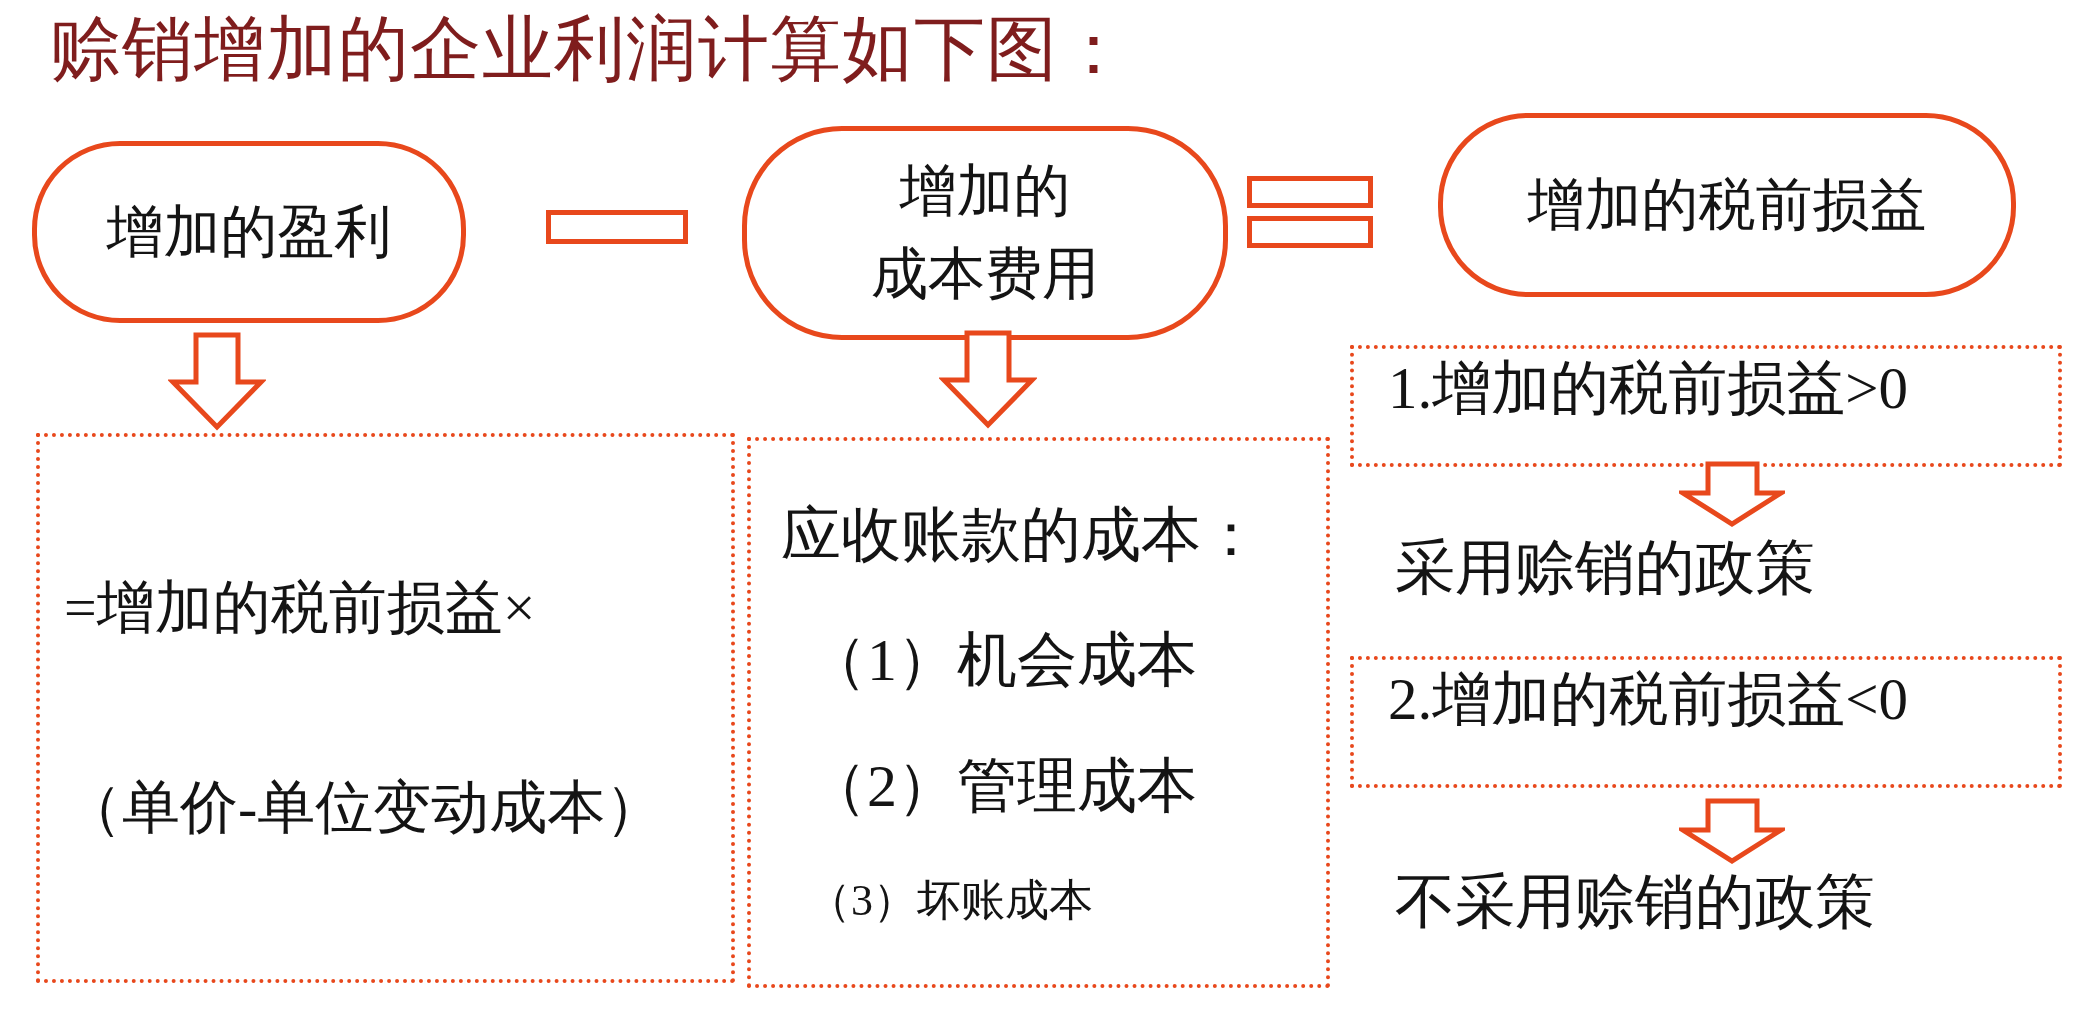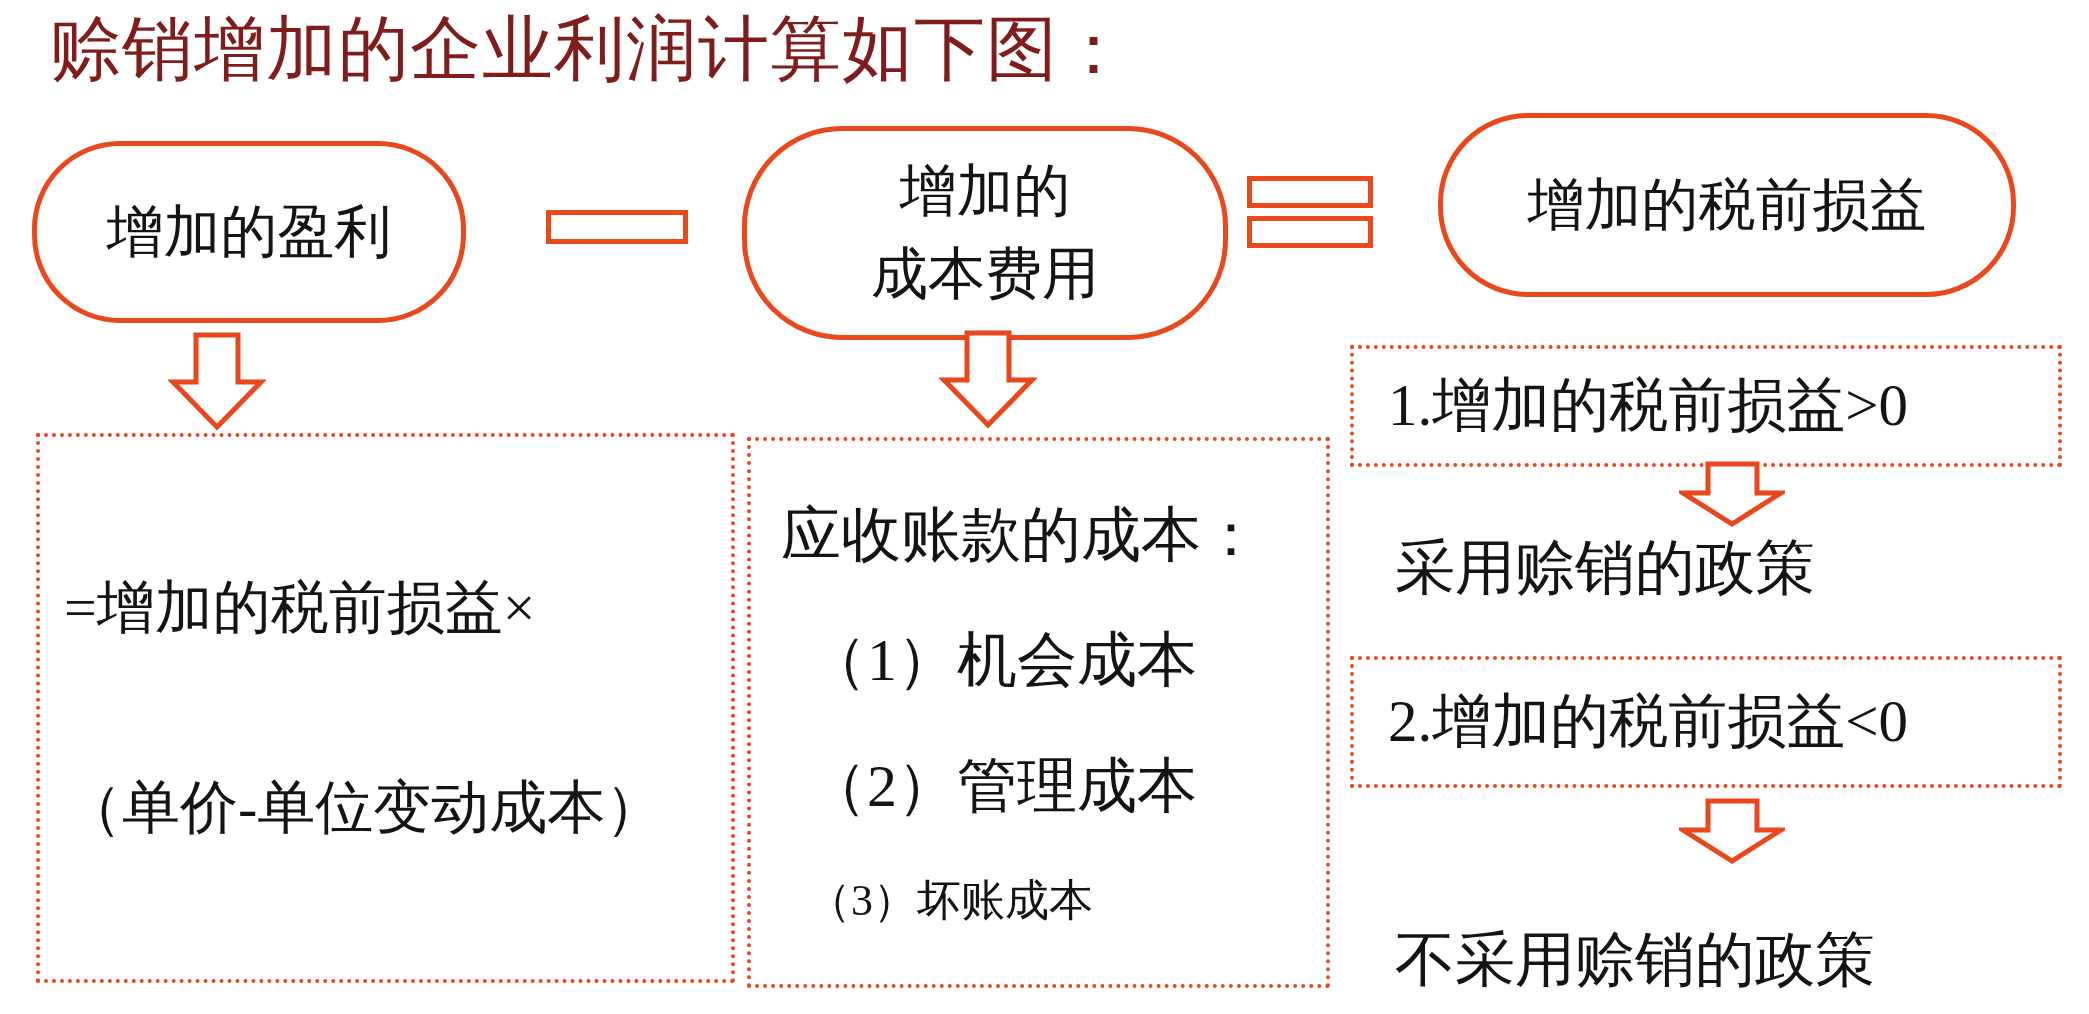--- a/index.html
+++ b/index.html
@@ -18,21 +18,21 @@
   }
   .stadium .txt{font-size:57px;white-space:nowrap;}
   .op{background:#ffffff;border:5px solid #e8481c;box-sizing:border-box;}
   .dottedbox{
     background:#ffffff;border:4px dotted #e8481c;box-sizing:border-box;
     display:flex;flex-direction:column;justify-content:space-evenly;
   }
   .dottedbox .line{font-size:58px;white-space:nowrap;}
   .condbox{
     background:#ffffff;border:4px dotted #e8481c;box-sizing:border-box;
-    display:flex;align-items:center;
+    display:flex;align-items:flex-start;
   }
   .condbox .line{font-size:59px;white-space:nowrap;padding-left:34px;}
   .result{
     font-size:60px;white-space:nowrap;
   }
   .arrow-svg{display:block;}
 </style>
 </head>
 <body>
 
@@ -90,15 +90,15 @@
   <div class="abs result" style="left:1395px;top:528px;width:670px;">采用赊销的政策</div>
 
   <div class="abs condbox" style="left:1350px;top:656px;width:712px;height:132px;">
     <div class="line">2.增加的税前损益&lt;0</div>
   </div>
 
   <svg class="abs arrow-svg" style="left:1679px;top:798px;" width="106" height="66" viewBox="0 0 106 66">
     <path d="M29,3 L78,3 L78,32 L102,32 L53,63 L4,32 L29,32 Z" fill="#ffffff" stroke="#e8481c" stroke-width="5"></path>
   </svg>
 
-  <div class="abs result" style="left:1395px;top:920px;width:670px;">不采用赊销的政策</div>
+  <div class="abs result" style="left:1395px;top:862px;width:670px;">不采用赊销的政策</div>
 
 </div>
 
 </body></html>

